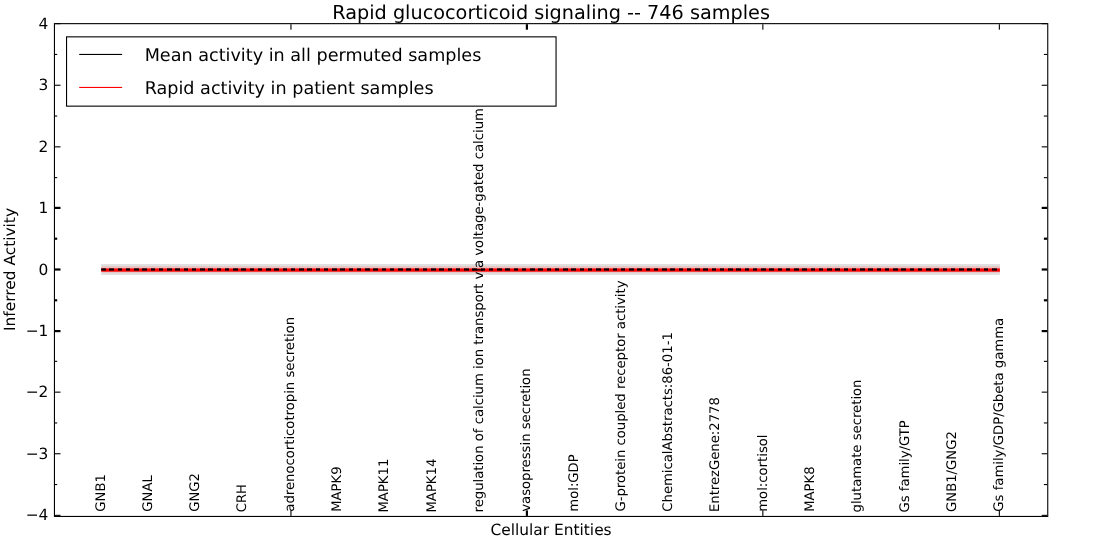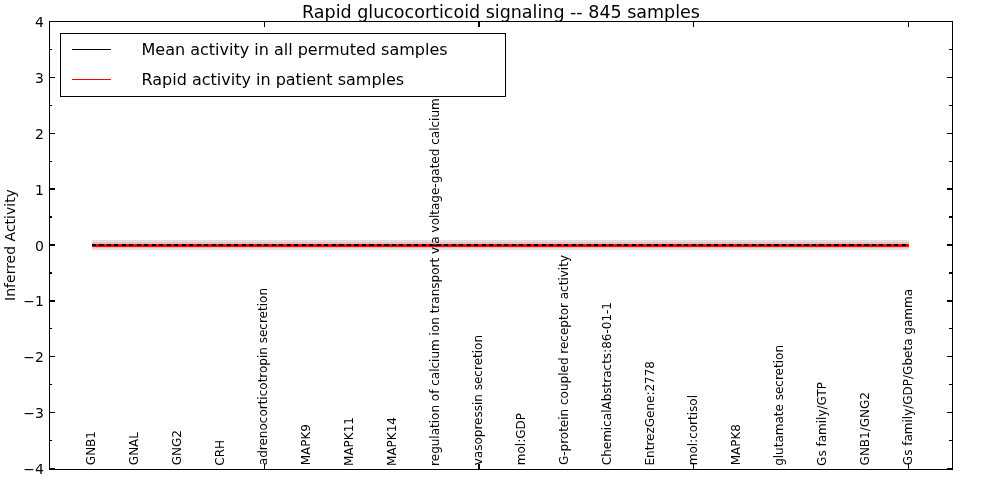--- a/index.html
+++ b/index.html
@@ -86,39 +86,39 @@
     z-index: 5;
     display: flex;
     flex-direction: column;
     justify-content: center;
   }
   .legend-row {
     display: flex;
     align-items: center;
     height: 30px;
     padding-left: 11px;
-    gap: 10px;
   }
   .legend-sample {
     width: 39px; height: 1.8px;
     margin-right: 21px;
     flex: 0 0 auto;
   }
   .legend-label {
     font-size: 16px;
     color: #000;
     white-space: nowrap;
   }
 </style>
 </head>
 <body>
 
 <div class="figure">
-  <div class="chart-title">Rapid glucocorticoid signaling -- 845 samples</div>
+  <div class="chart-title">Rapid glucocorticoid signaling -- 746 samples</div>
   <div class="ylabel">Inferred Activity</div>
+  <div class="xlabel">Cellular Entities</div>
 
   <div class="plot">
     <div class="legend">
         <div class="legend-row">
           <div class="legend-sample" style="background: rgb(0, 0, 0);"></div>
           <span class="legend-label">Mean activity in all permuted samples</span>
         </div>
         <div class="legend-row">
           <div class="legend-sample" style="background: rgb(255, 0, 0);"></div>
           <span class="legend-label">Rapid activity in patient samples</span>

